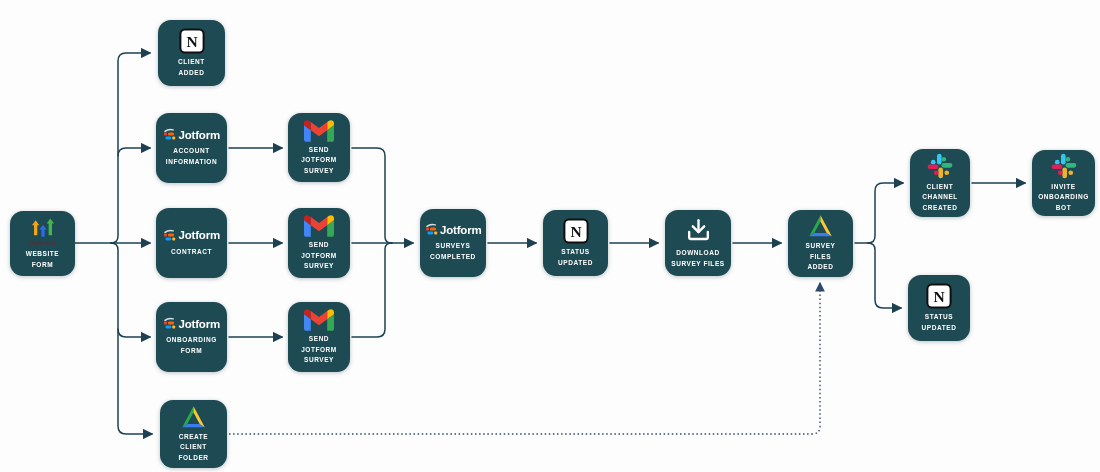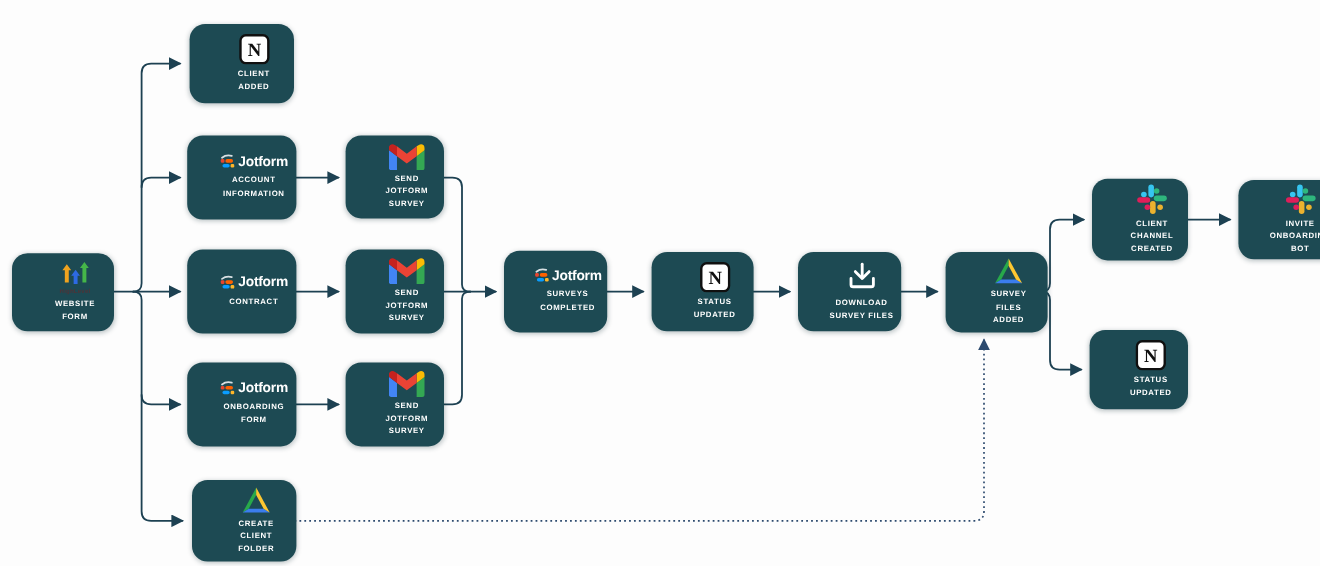--- a/index.html
+++ b/index.html
@@ -12,21 +12,20 @@
   #edge-layer{position:absolute;left:0;top:0;pointer-events:none;}
 
   .node{
     position:absolute;
     background:#1d4a53;
     border-radius:13px;
     display:flex;flex-direction:column;align-items:center;justify-content:center;
     gap:3px;
     box-shadow:0 1px 4px rgba(10,40,48,.28);
     cursor:pointer;
-    padding-left:20px;
   }
   .lbl{
     font-weight:bold;font-size:6.5px;line-height:1.62;
     color:#ffffff;letter-spacing:.55px;text-align:center;
     white-space:pre-line;
   }
   .jf-logo{display:flex;align-items:center;gap:2.5px;margin-bottom:2px;}
   .jf-word{font-weight:bold;font-size:11.5px;color:#ffffff;letter-spacing:-.2px;}
   .ghl-sub{
     font-weight:bold;font-size:5px;color:#7a1f1f;opacity:.55;

